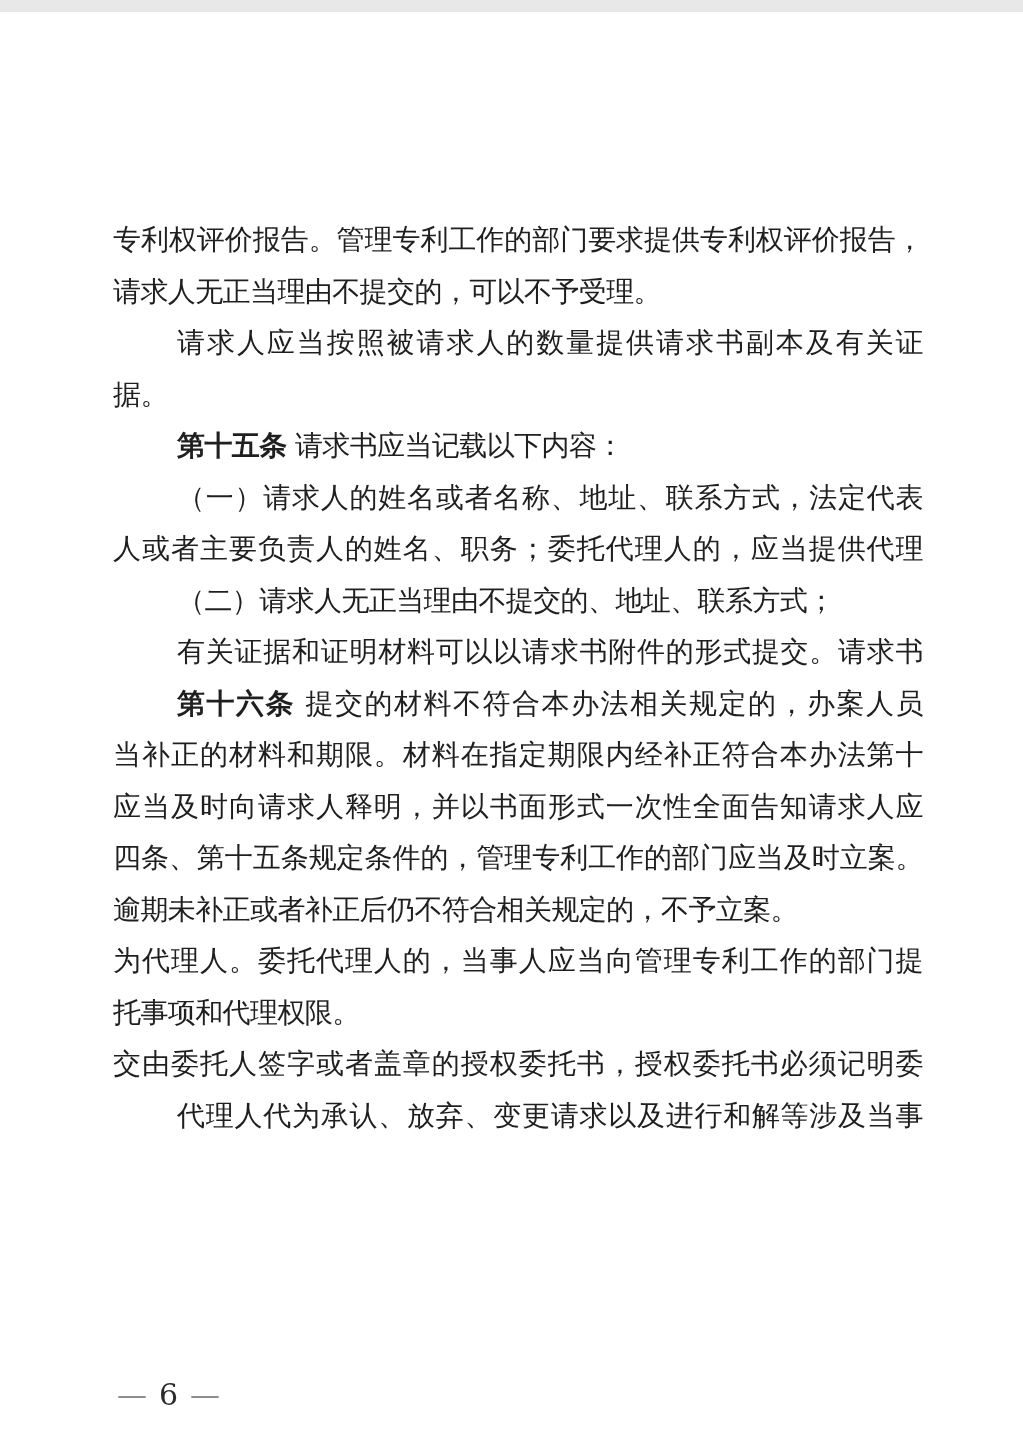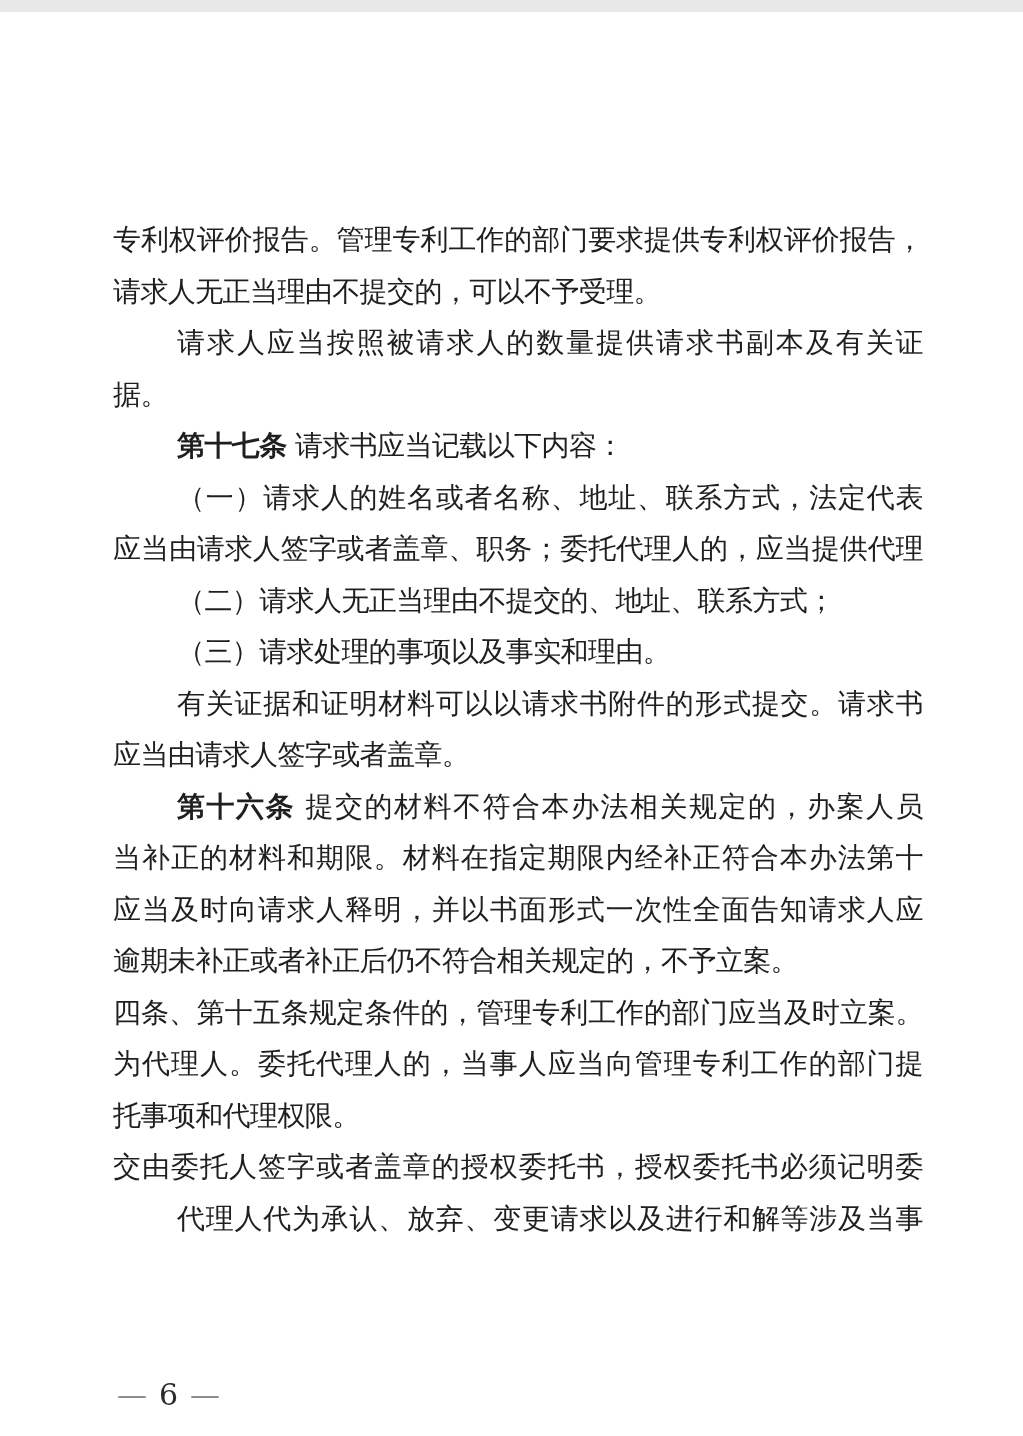--- a/index.html
+++ b/index.html
@@ -60,32 +60,30 @@
 <body>
 
 <div class="page">
 
   <main class="content">
 
   <div class="line fill"><span class="seg">专利权评价报告。管理专利工作的部门要求提供专利权评价报告，</span></div>
       <div class="line"><span class="seg">请求人无正当理由不提交的，可以不予受理。</span></div>
       <div class="line indent fill"><span class="seg">请求人应当按照被请求人的数量提供请求书副本及有关证</span></div>
       <div class="line"><span class="seg">据。</span></div>
-      <div class="line indent"><span class="article-no">第十七条</span><span class="seg"> 请求书应当记载以下内容：</span></div>
+      <div class="line indent"><span class="article-no">第十五条</span><span class="seg"> 请求书应当记载以下内容：</span></div>
       <div class="line indent fill"><span class="seg">（一）请求人的姓名或者名称、地址、联系方式，法定代表</span></div>
-      <div class="line fill"><span class="seg">应当由请求人签字或者盖章、职务；委托代理人的，应当提供代理</span></div>
+      <div class="line fill"><span class="seg">人或者主要负责人的姓名、职务；委托代理人的，应当提供代理</span></div>
       <div class="line indent"><span class="seg">（二）请求人无正当理由不提交的、地址、联系方式；</span></div>
-      <div class="line indent"><span class="seg">（三）请求处理的事项以及事实和理由。</span></div>
       <div class="line indent fill"><span class="seg">有关证据和证明材料可以以请求书附件的形式提交。请求书</span></div>
-      <div class="line"><span class="seg">应当由请求人签字或者盖章。</span></div>
       <div class="line indent fill"><span class="article-no">第十六条</span><span class="seg"> 提交的材料不符合本办法相关规定的，办案人员</span></div>
       <div class="line fill"><span class="seg">当补正的材料和期限。材料在指定期限内经补正符合本办法第十</span></div>
       <div class="line fill"><span class="seg">应当及时向请求人释明，并以书面形式一次性全面告知请求人应</span></div>
+      <div class="line fill"><span class="seg">四条、第十五条规定条件的，管理专利工作的部门应当及时立案。</span></div>
       <div class="line"><span class="seg">逾期未补正或者补正后仍不符合相关规定的，不予立案。</span></div>
-      <div class="line fill"><span class="seg">四条、第十五条规定条件的，管理专利工作的部门应当及时立案。</span></div>
       <div class="line fill"><span class="seg">为代理人。委托代理人的，当事人应当向管理专利工作的部门提</span></div>
       <div class="line"><span class="seg">托事项和代理权限。</span></div>
       <div class="line fill"><span class="seg">交由委托人签字或者盖章的授权委托书，授权委托书必须记明委</span></div>
       <div class="line indent fill"><span class="seg">代理人代为承认、放弃、变更请求以及进行和解等涉及当事</span></div>
     </main>
 
   <div class="footer">
     <span class="fdash">—</span>
     <span class="fnum">6</span>
     <span class="fdash">—</span>

